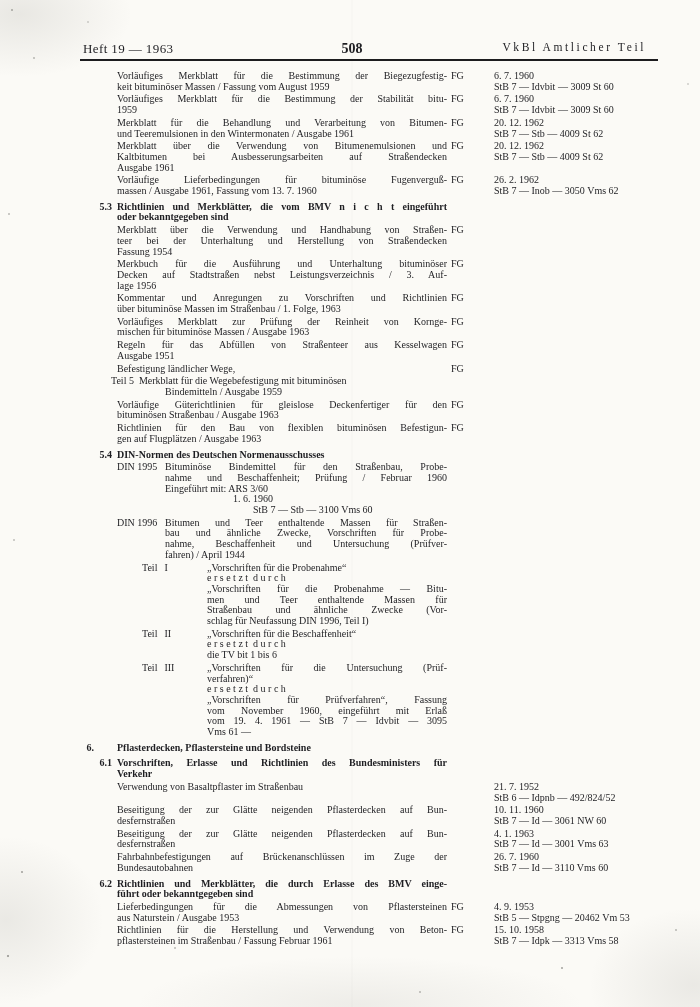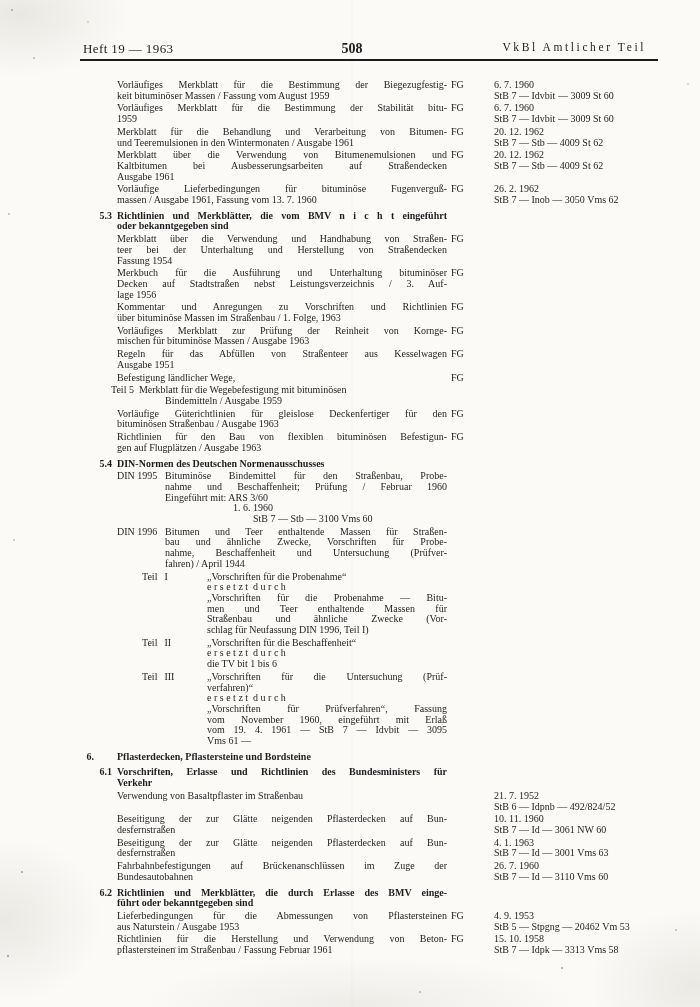--- a/index.html
+++ b/index.html
@@ -28,21 +28,21 @@
       radial-gradient(150px 110px at 694px 985px, rgba(120,118,110,.13), transparent 70%),
       linear-gradient(to right, transparent 351px, rgba(0,0,0,.025) 352px, transparent 353px);
   }
   .hdr-issue{position:absolute;left:83px;top:41px;font-size:13px;letter-spacing:.4px;}
   .hdr-page{position:absolute;left:352px;top:41px;transform:translateX(-50%);font-size:14px;font-weight:bold;}
   .hdr-title{position:absolute;right:54px;top:41px;font-size:11.5px;letter-spacing:2.6px;}
   .hdr-rule{position:absolute;left:80px;top:59px;width:578px;height:2px;background:#1c1c1e;}
 
   #content{position:absolute;left:0;top:68px;right:0;font-size:10px;line-height:10.7px;}
   .row{display:grid;grid-template-columns:117px 330px 47px 1fr;align-items:start;margin-top:2px;}
-  .row:first-child{margin-top:12px;}
+  .row:first-child{margin-top:3px;}
   .row.section{margin-top:5px;font-weight:bold;}
   .num{text-align:right;padding-right:5px;}
   .txt{min-width:0;}
   .line{text-align:left;white-space:normal;}
   .line.j{text-align:justify;text-align-last:justify;}
   .fg{padding-left:4px;}
   .ref{padding-left:0;}
   .txt.din{display:flex;}
   .txt.din > .lab{flex:0 0 48px;}
   .txt.din > .body{flex:1;min-width:0;}

